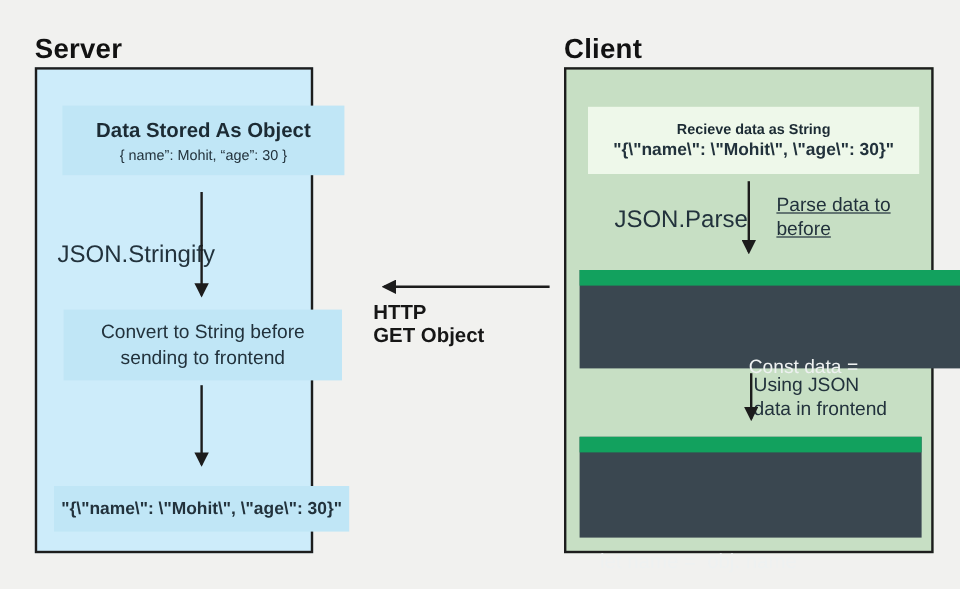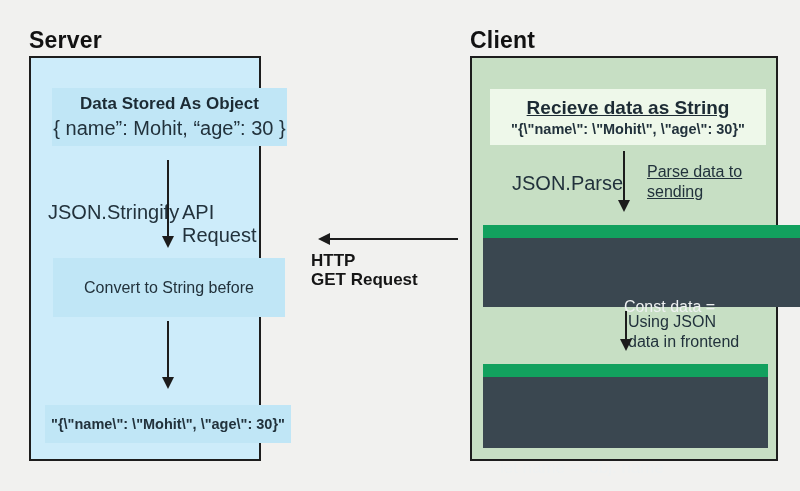--- a/index.html
+++ b/index.html
@@ -20,41 +20,41 @@
   .server-panel { left:29px; width:232px; background:#cdecfa; }
   .client-panel { left:470px; width:308px; background:#c7dfc4; }
   .panel > div { position:absolute; }
 
   
   .object-box {
     left:21px; top:30px; width:235px; height:58px; background:#c0e6f6;
     display:flex; flex-direction:column; align-items:center; justify-content:center; gap:3px;
   }
   .box-heading { font-size:17px; font-weight:bold; color:#1c2b34; }
-  .box-code { font-size:20px; color:#22323c; }
+  .box-code { font-size:12px; color:#22323c; }
   .flow-label { font-size:20px; color:#22323c; }
   .stringify-label { left:17px; top:143px; }
   .api-label { left:151px; top:143px; }
   .convert-box {
     left:22px; top:200px; width:232px; height:59px; background:#c0e6f6;
     display:flex; flex-direction:column; align-items:center; justify-content:center;
     font-size:16px; line-height:21px; text-align:right;
   }
   .string-box {
     left:14px; top:347px; width:246px; height:38px; background:#c0e6f6;
     display:flex; align-items:center; justify-content:center;
     font-size:14.5px; font-weight:bold; color:#22323c; white-space:pre;
   }
 
   
   .receive-box {
     left:18px; top:31px; width:276px; height:56px; background:#eef8ea;
     display:flex; flex-direction:column; align-items:center; justify-content:center; gap:2px;
   }
-  .receive-box .box-heading { font-size:19px;text-decoration:underline; }
+  .receive-box .box-heading { font-size:12px; }
   .receive-box .box-code { font-size:14.5px; font-weight:bold; white-space:pre; }
   .parse-label { left:40px; top:114px; }
   .parse-desc { left:175px; top:104px; font-size:16px; line-height:20px;text-decoration:underline; }
   .multiline span { display:block; }
   .darkbox { background:#3a4750; }
   .darkbox1 { left:11px; top:167px; width:338px; height:82px;text-align:right; }
   .darkbox2 { left:11px; top:306px; width:285px; height:84px; }
   .strip { position:absolute; left:0; top:0; width:100%; height:13px; background:#12a15e; }
   .const-code {
     position:absolute; left:37px; top:22px; font-size:16px; line-height:24px;
@@ -81,36 +81,36 @@
 
   <div class="title server-title">Server</div>
   <div class="title client-title">Client</div>
 
   <div class="panel server-panel">
     <div class="object-box">
       <div class="box-heading">Data Stored As Object</div>
       <div class="box-code">{ name”: Mohit, “age”: 30 }</div>
     </div>
     <div class="flow-label stringify-label">JSON.Stringify</div>
-    <div class="flow-label api-label">API Request</div>
     <div class="convert-box">
       <span>Convert to String before</span>
+      <span>sending to frontend</span>
     </div>
     <div class="string-box">"{\"name\": \"Mohit\", \"age\": 30}"</div>
   </div>
 
   <div class="panel client-panel">
     <div class="receive-box">
       <div class="box-heading">Recieve data as String</div>
       <div class="box-code">"{\"name\": \"Mohit\", \"age\": 30}"</div>
     </div>
     <div class="flow-label parse-label">JSON.Parse</div>
     <div class="flow-label parse-desc multiline">
       <span>Parse data to</span>
-      <span>sending</span>
+      <span>before</span>
     </div>
     <div class="darkbox darkbox1">
       <div class="strip"></div>
       <div class="const-code multiline">
         <span>Const data =</span>
         <span>{"name": "Mohit", "age": 30}</span>
       </div>
     </div>
     <div class="flow-label using-label multiline">
       <span>Using JSON</span>
@@ -120,21 +120,21 @@
       <div class="strip"></div>
       <div class="let-code multiline">
         <span>let name =  obj. name</span>
         
       </div>
     </div>
   </div>
 
   <div class="http-label multiline">
     <span>HTTP</span>
-    <span>GET Request</span>
+    <span>GET Object</span>
   </div>
 
   <svg class="arrows" width="800" height="491" viewBox="0 0 800 491">
     <defs>
       <marker id="ah" viewBox="0 0 6 6" refX="5" refY="3" markerWidth="6" markerHeight="6" orient="auto">
         <path d="M0,0 L6,3 L0,6 z" fill="#1c1c1c"></path>
       </marker>
     </defs>
     <line x1="168" y1="160" x2="168" y2="246" stroke="#1c1c1c" stroke-width="2" marker-end="url(#ah)"></line>
     <line x1="168" y1="321" x2="168" y2="387" stroke="#1c1c1c" stroke-width="2" marker-end="url(#ah)"></line>

